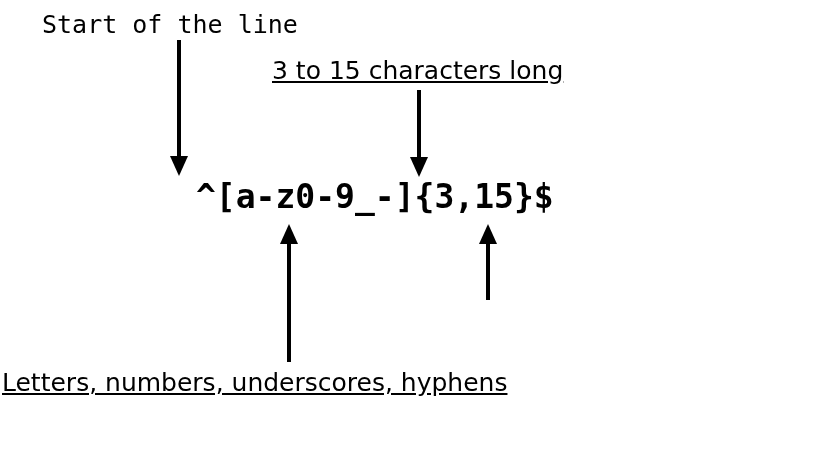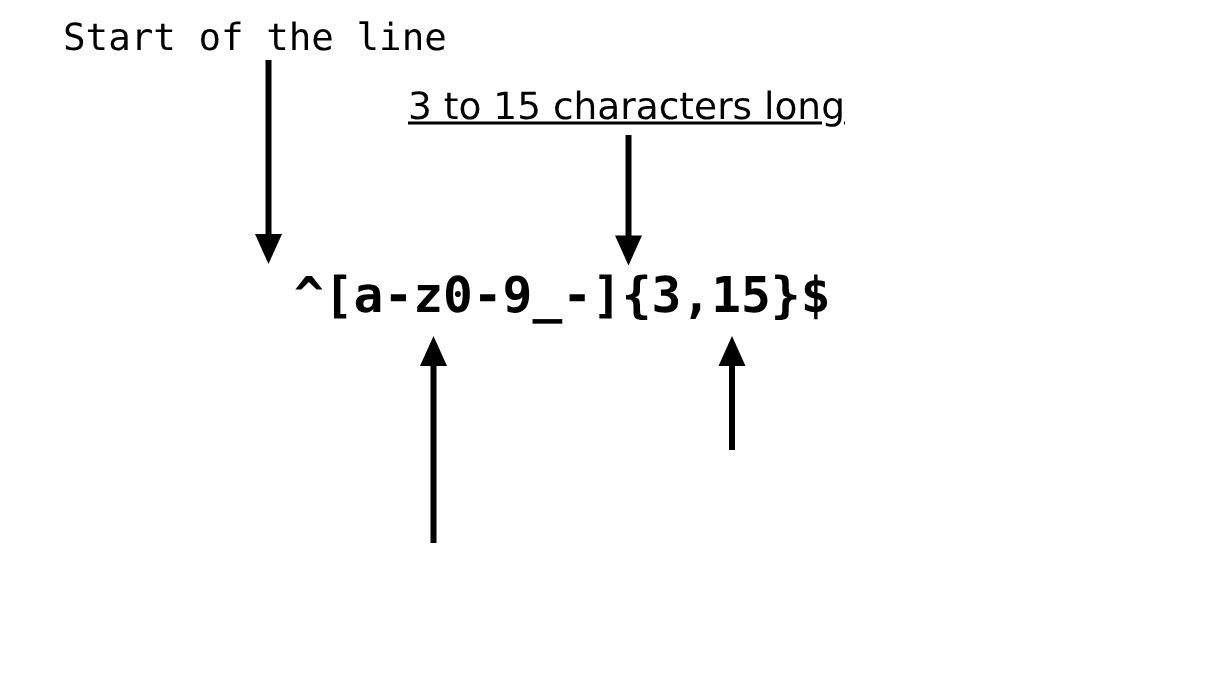--- a/index.html
+++ b/index.html
@@ -84,16 +84,17 @@
       <line x1="488" y1="300" x2="488" y2="242" stroke="#000000" stroke-width="4"></line>
       <polygon points="488,224 479,244 497,244" fill="#000000"></polygon>
     </g>
   </svg>
 
   <div id="lbl-start" class="label label-mono">Start of the line</div>
 
   <div id="lbl-len" class="label label-sans">3 to 15 characters long</div>
 
 
+  <div id="lbl-chars" class="label label-sans">Letters, numbers, underscores, hyphens</div>
 
   <div id="regex" class="regex-text">^[a-z0-9_-]{3,15}$</div>
 
 </div>
 
 </body></html>

